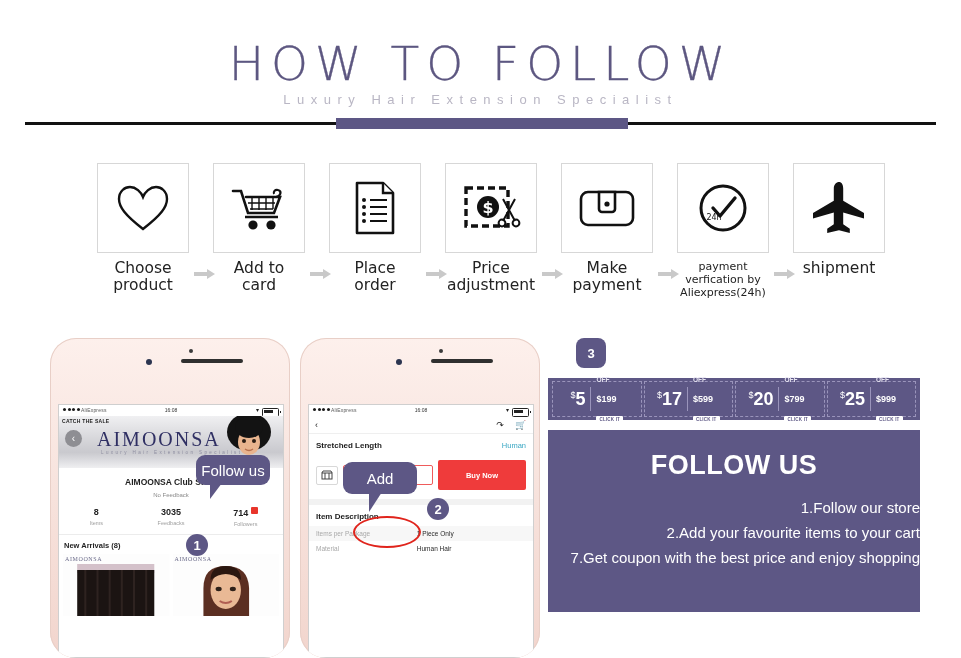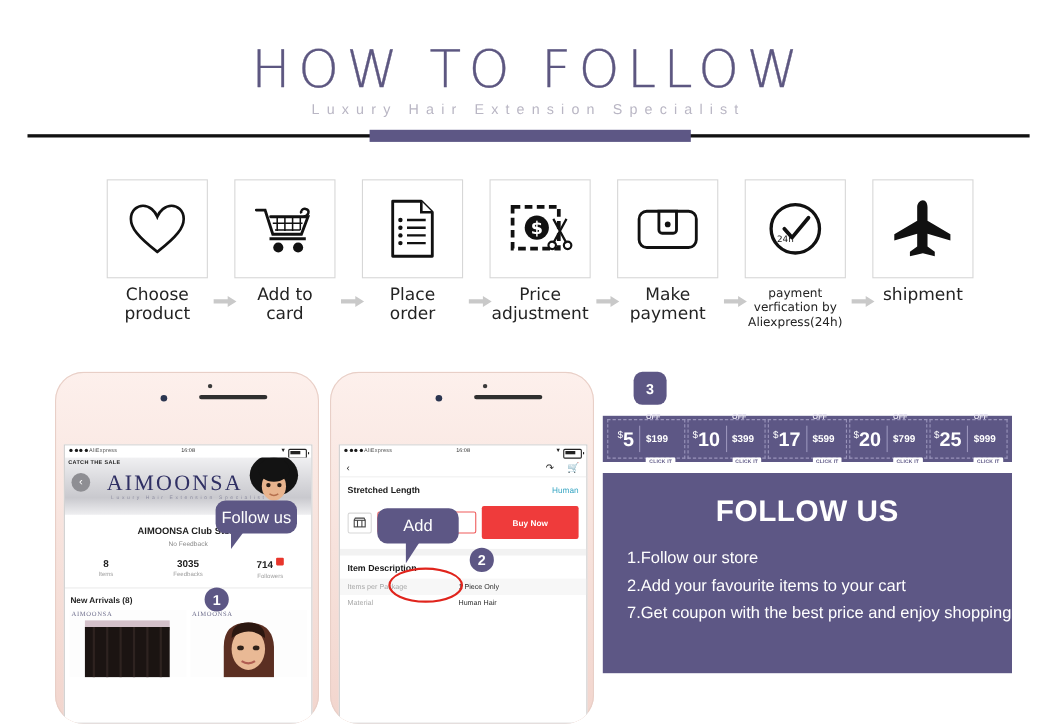--- a/index.html
+++ b/index.html
@@ -117,21 +117,21 @@
   .coupon .amt sup{font-size:9px;font-weight:normal;vertical-align:7px;}
   .coupon .divider{width:1px;height:24px;background:#9a94bb;}
   .coupon .right{display:flex;flex-direction:column;align-items:flex-start;gap:12px;}
   .coupon .off{color:#e5e2f0;font-size:6.5px;font-weight:bold;line-height:7px;}
   .coupon .min{color:#fff;font-size:9px;font-weight:bold;line-height:9px;}
   .coupon .clickit{background:#fff;color:#5d5785;font-size:4.5px;font-weight:bold;padding:1px 3px;border-radius:1px;letter-spacing:.2px;}
 
   
   .follow{position:absolute;left:548px;top:430px;width:372px;height:182px;background:#5d5785;color:#fff;}
   .follow h2{margin:0;padding-top:20px;text-align:center;font-size:27px;font-weight:bold;letter-spacing:.5px;}
-  .follow ul{list-style:none;margin:14px 0 0;padding:0 0 0 22px;}
+  .follow ul{list-style:none;margin:14px 0 0;padding:0 0 0 22px;text-align:right;}
   .follow li{font-size:15px;line-height:25px;}
 </style>
 </head>
 <body>
 
 <div class="stage">
 
   <div class="hdr-title">HOW TO FOLLOW</div>
   <div class="hdr-sub">Luxury Hair Extension Specialist</div>
   <div class="rule"></div>
@@ -412,29 +412,20 @@
     <div class="coupon">
       <span class="amt"><sup>$</sup><span>5</span></span>
       <span class="divider"></span>
       <span class="right">
         <span class="off">OFF</span>
         <span class="min">$199</span>
         <span class="clickit">CLICK IT</span>
       </span>
     </div>
     <div class="coupon">
-      <span class="amt"><sup>$</sup><span>10</span></span>
-      <span class="divider"></span>
-      <span class="right">
-        <span class="off">OFF</span>
-        <span class="min">$399</span>
-        <span class="clickit">CLICK IT</span>
-      </span>
-    </div>
-    <div class="coupon">
       <span class="amt"><sup>$</sup><span>17</span></span>
       <span class="divider"></span>
       <span class="right">
         <span class="off">OFF</span>
         <span class="min">$599</span>
         <span class="clickit">CLICK IT</span>
       </span>
     </div>
     <div class="coupon">
       <span class="amt"><sup>$</sup><span>20</span></span>

